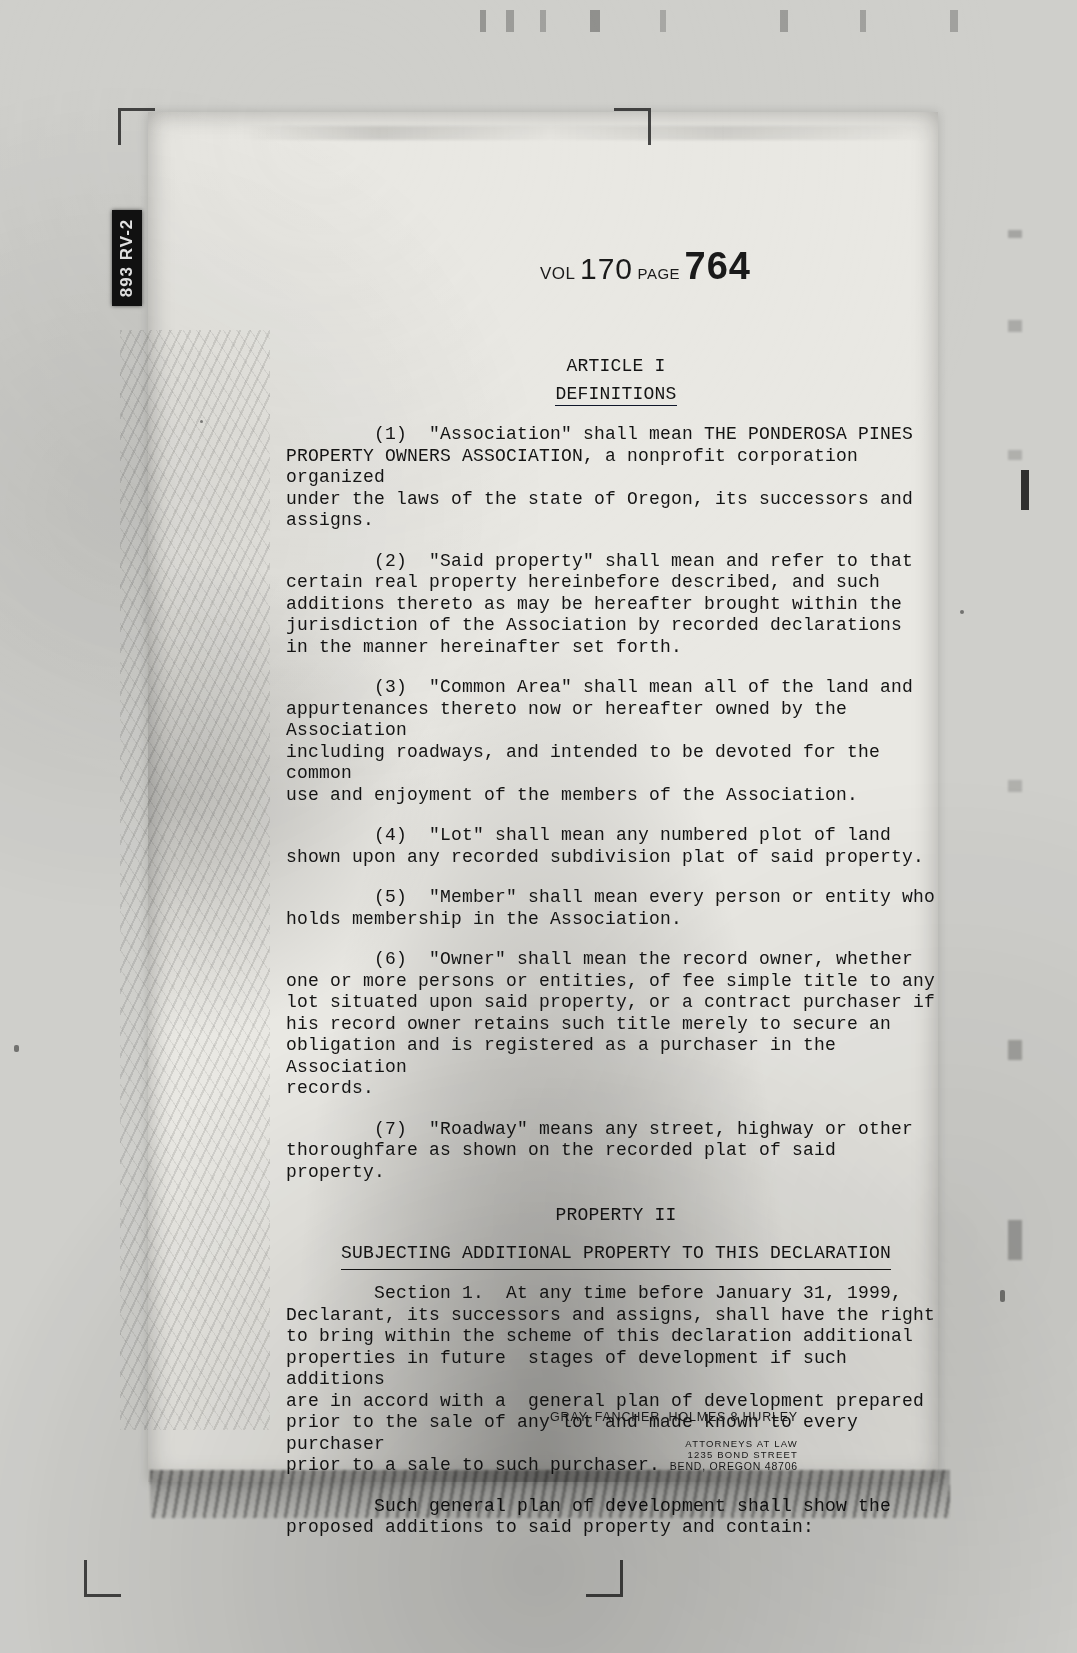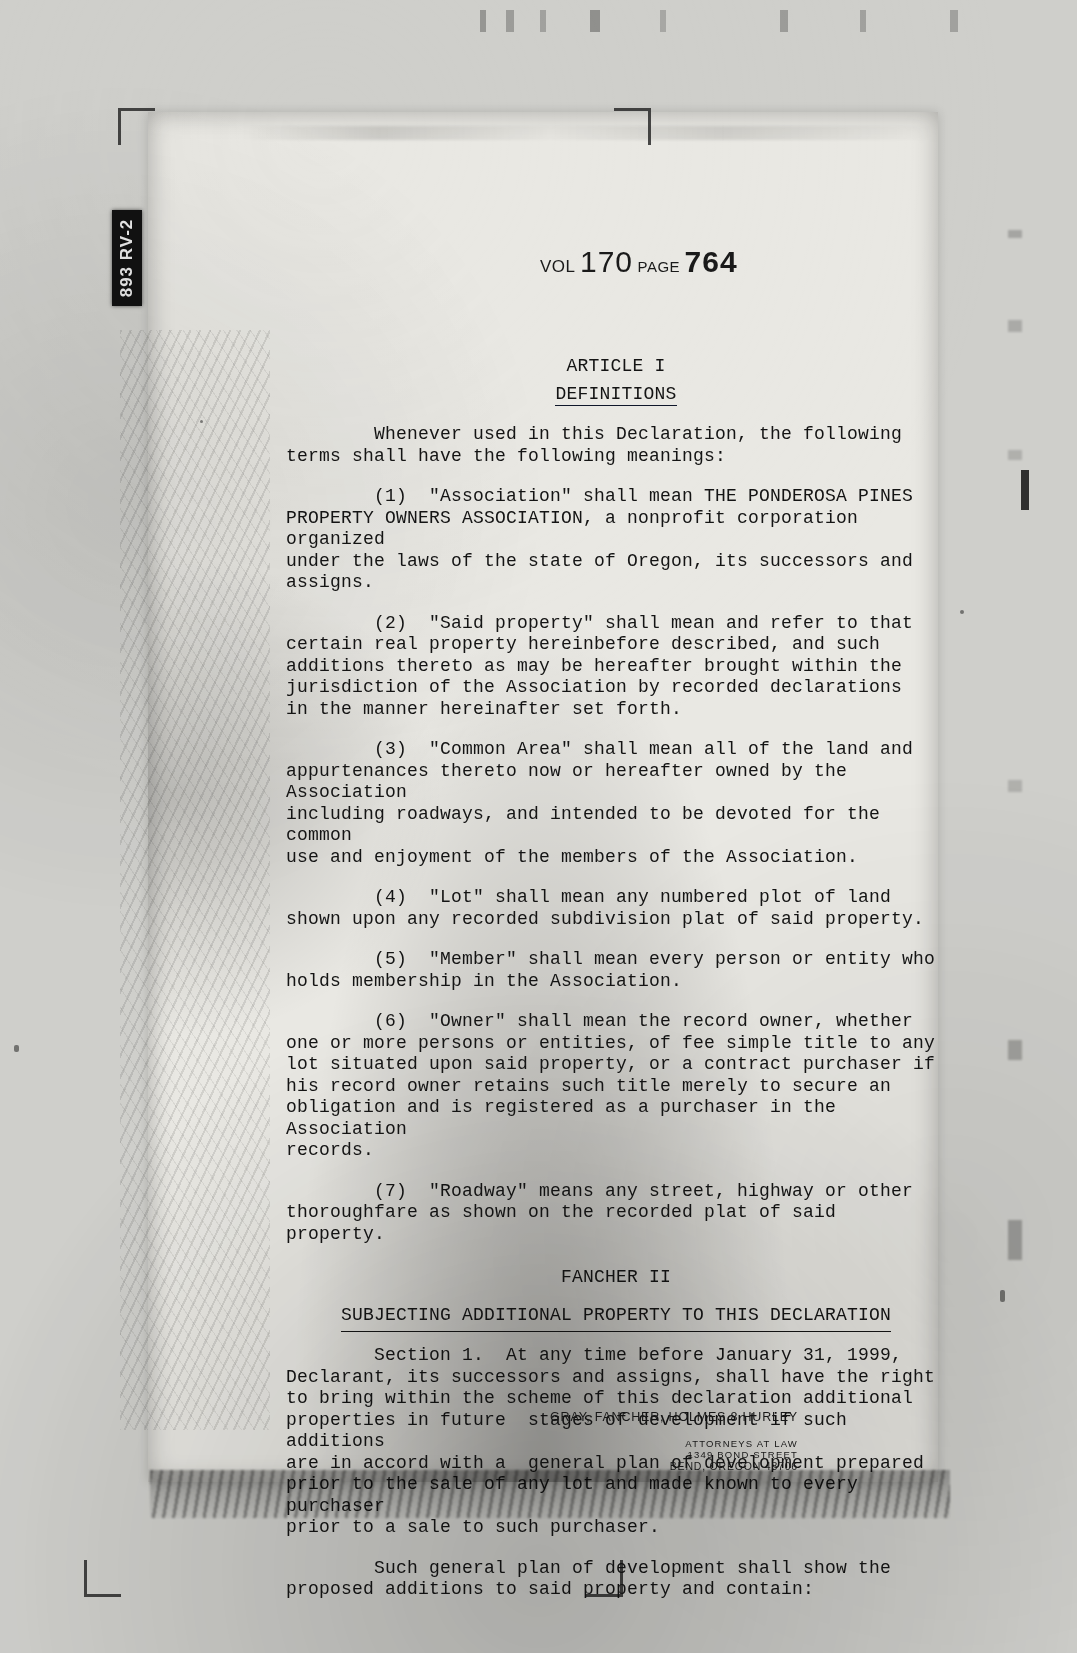--- a/index.html
+++ b/index.html
@@ -174,21 +174,21 @@
   .stamp .num {
     font-size: 30px;
     font-weight: normal;
     letter-spacing: 1px;
   }
   .stamp .lbl2 {
     font-size: 15px;
     letter-spacing: 0.5px;
   }
   .stamp .num2 {
-    font-size: 30px;
+    font-size: 38px;
     font-weight: bold;
     letter-spacing: 1px;
   }
 
   
   .doc {
     position: absolute;
     left: 286px;
     top: 330px;
     width: 660px;
@@ -283,22 +283,20 @@
     <span class="num">170</span>
     <span class="lbl2">PAGE</span>
     <span class="num2">764</span>
   </div>
 
   <div class="doc">
 
     <div class="center heading">ARTICLE I</div>
     <div class="center-u heading2"><span>DEFINITIONS</span></div>
 
-    <div class="para">        Whenever used in this Declaration, the following
-terms shall have the following meanings:</div>
 
     <div class="para">        (1)  "Association" shall mean THE PONDEROSA PINES
 PROPERTY OWNERS ASSOCIATION, a nonprofit corporation organized
 under the laws of the state of Oregon, its successors and
 assigns.</div>
     <div class="para">        (2)  "Said property" shall mean and refer to that
 certain real property hereinbefore described, and such
 additions thereto as may be hereafter brought within the
 jurisdiction of the Association by recorded declarations
 in the manner hereinafter set forth.</div>
@@ -312,39 +310,39 @@
 holds membership in the Association.</div>
     <div class="para">        (6)  "Owner" shall mean the record owner, whether
 one or more persons or entities, of fee simple title to any
 lot situated upon said property, or a contract purchaser if
 his record owner retains such title merely to secure an
 obligation and is registered as a purchaser in the Association
 records.</div>
     <div class="para">        (7)  "Roadway" means any street, highway or other
 thoroughfare as shown on the recorded plat of said property.</div>
 
-    <div class="sec-head">FANCHER II</div>
+    <div class="sec-head">PROPERTY II</div>
     <div class="sec-head-u"><span>SUBJECTING ADDITIONAL PROPERTY TO THIS DECLARATION</span></div>
 
     <div class="para">        Section 1.  At any time before January 31, 1999,
 Declarant, its successors and assigns, shall have the right
 to bring within the scheme of this declaration additional
 properties in future  stages of development if such additions
 are in accord with a  general plan of development prepared
 prior to the sale of any lot and made known to every purchaser
 prior to a sale to such purchaser.</div>
     <div class="para">        Such general plan of development shall show the
 proposed additions to said property and contain:</div>
   </div>
 
 
   <div class="firm">
     <div class="n1">GRAY, FANCHER, HOLMES 8 HURLEY</div>
     <div class="n2">ATTORNEYS AT LAW</div>
-    <div class="n3">1349 BOND STREET</div>
+    <div class="n3">1235 BOND STREET</div>
     <div class="n4">BEND, OREGON 48706</div>
   </div>
 
   <div class="bottom-smear"></div>
 
   <div class="dust" style="left:200px;top:420px;width:3px;height:3px;"></div>
   <div class="dust" style="left:960px;top:610px;width:4px;height:4px;"></div>
   <div class="dust" style="left:1000px;top:1290px;width:5px;height:12px;border-radius:2px;"></div>
   <div class="dust" style="left:14px;top:1045px;width:5px;height:7px;border-radius:2px;"></div>
 

